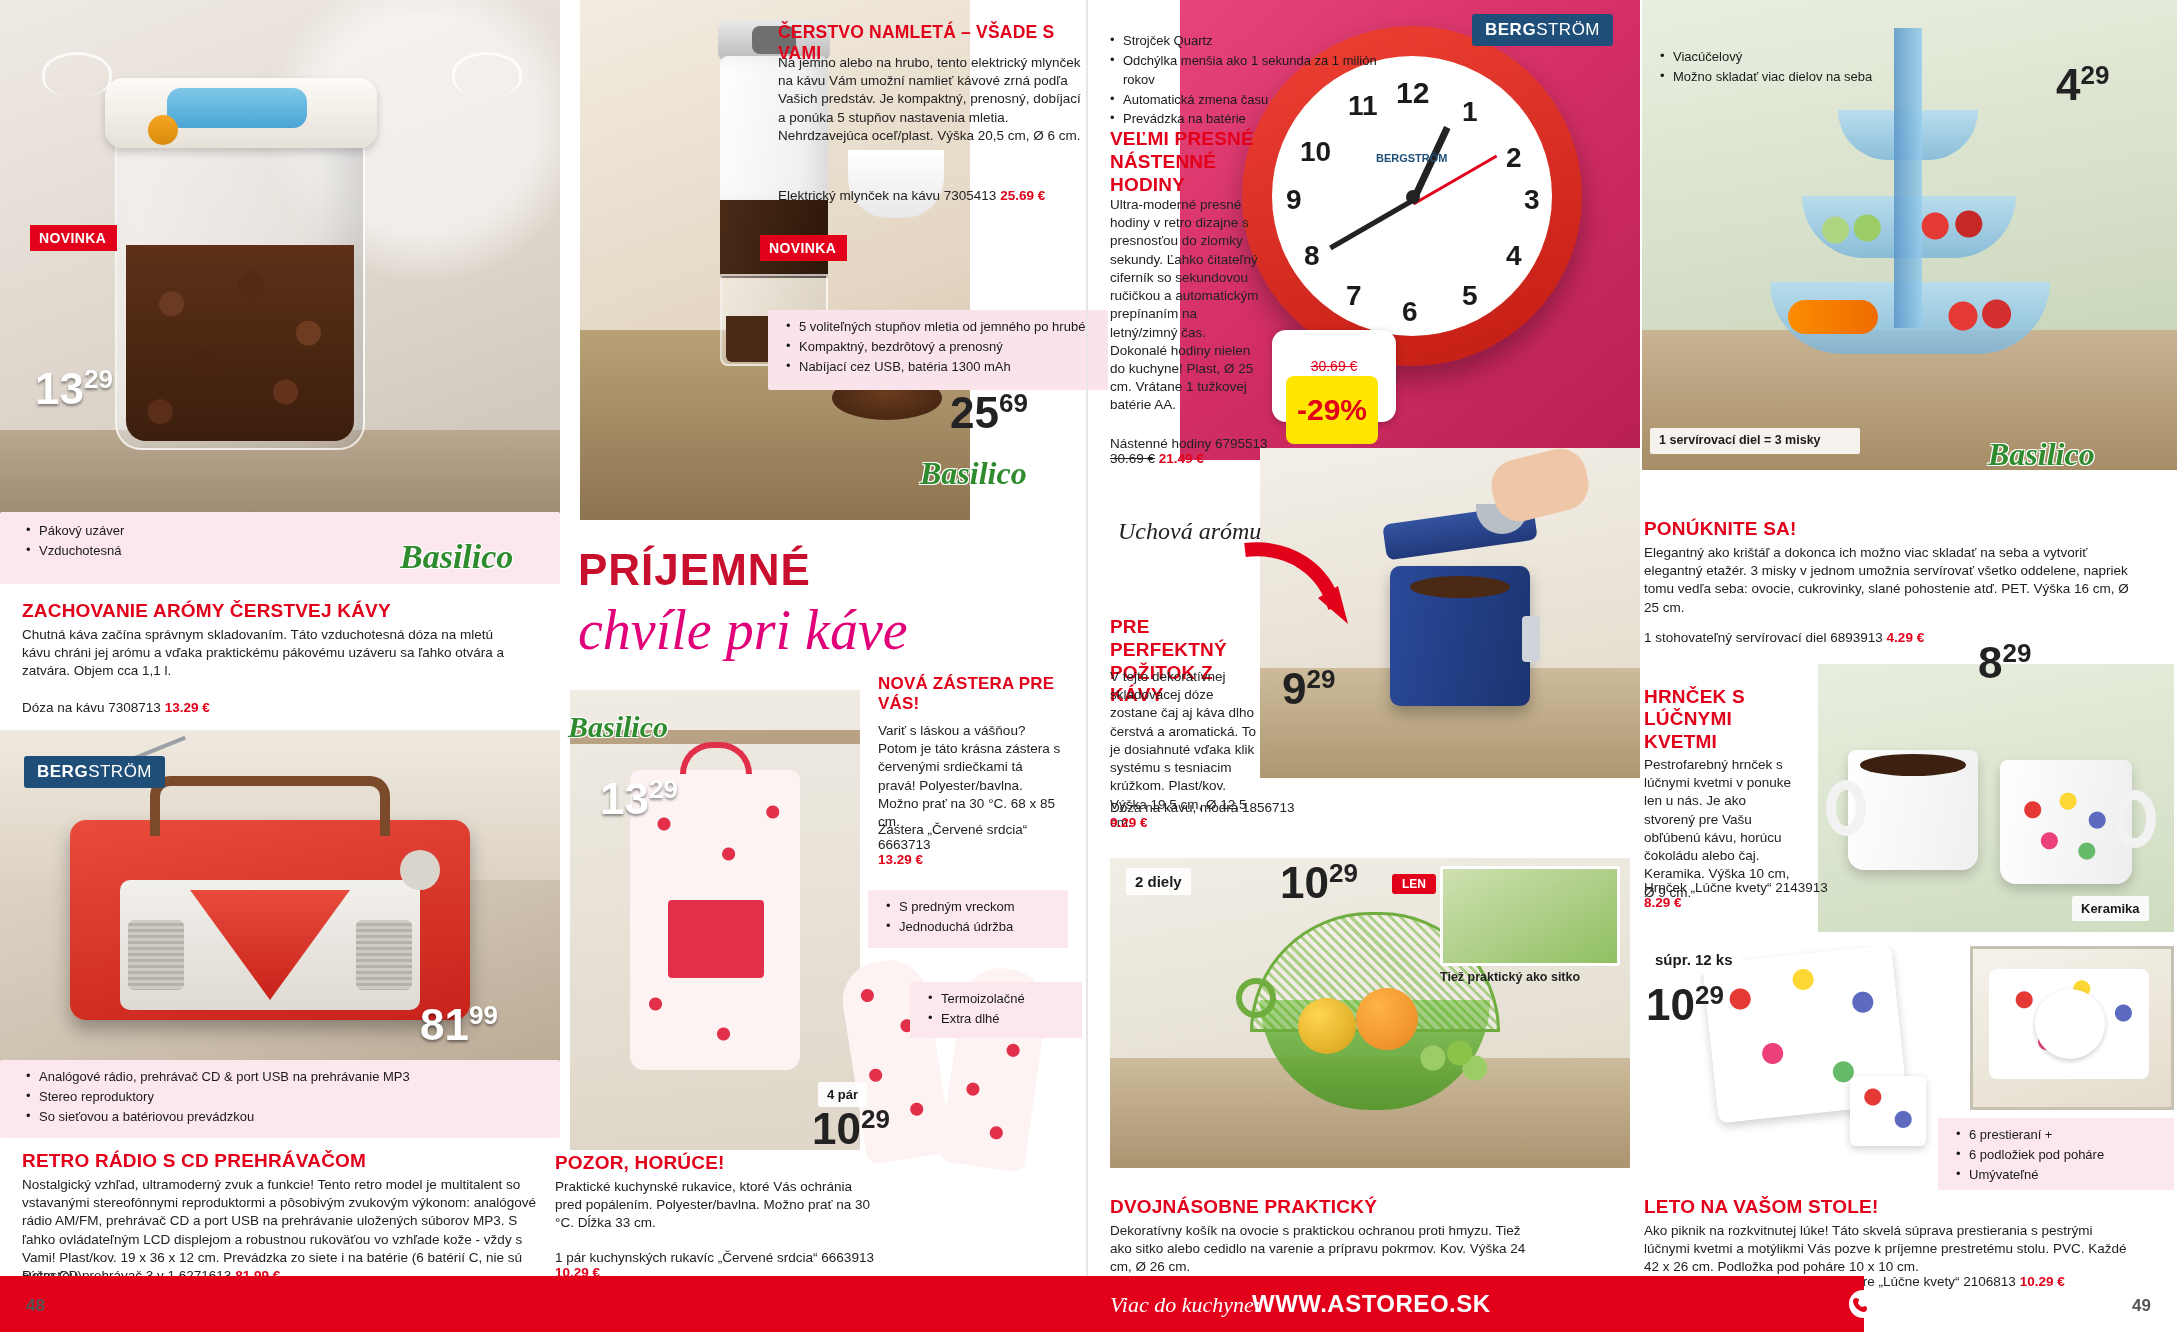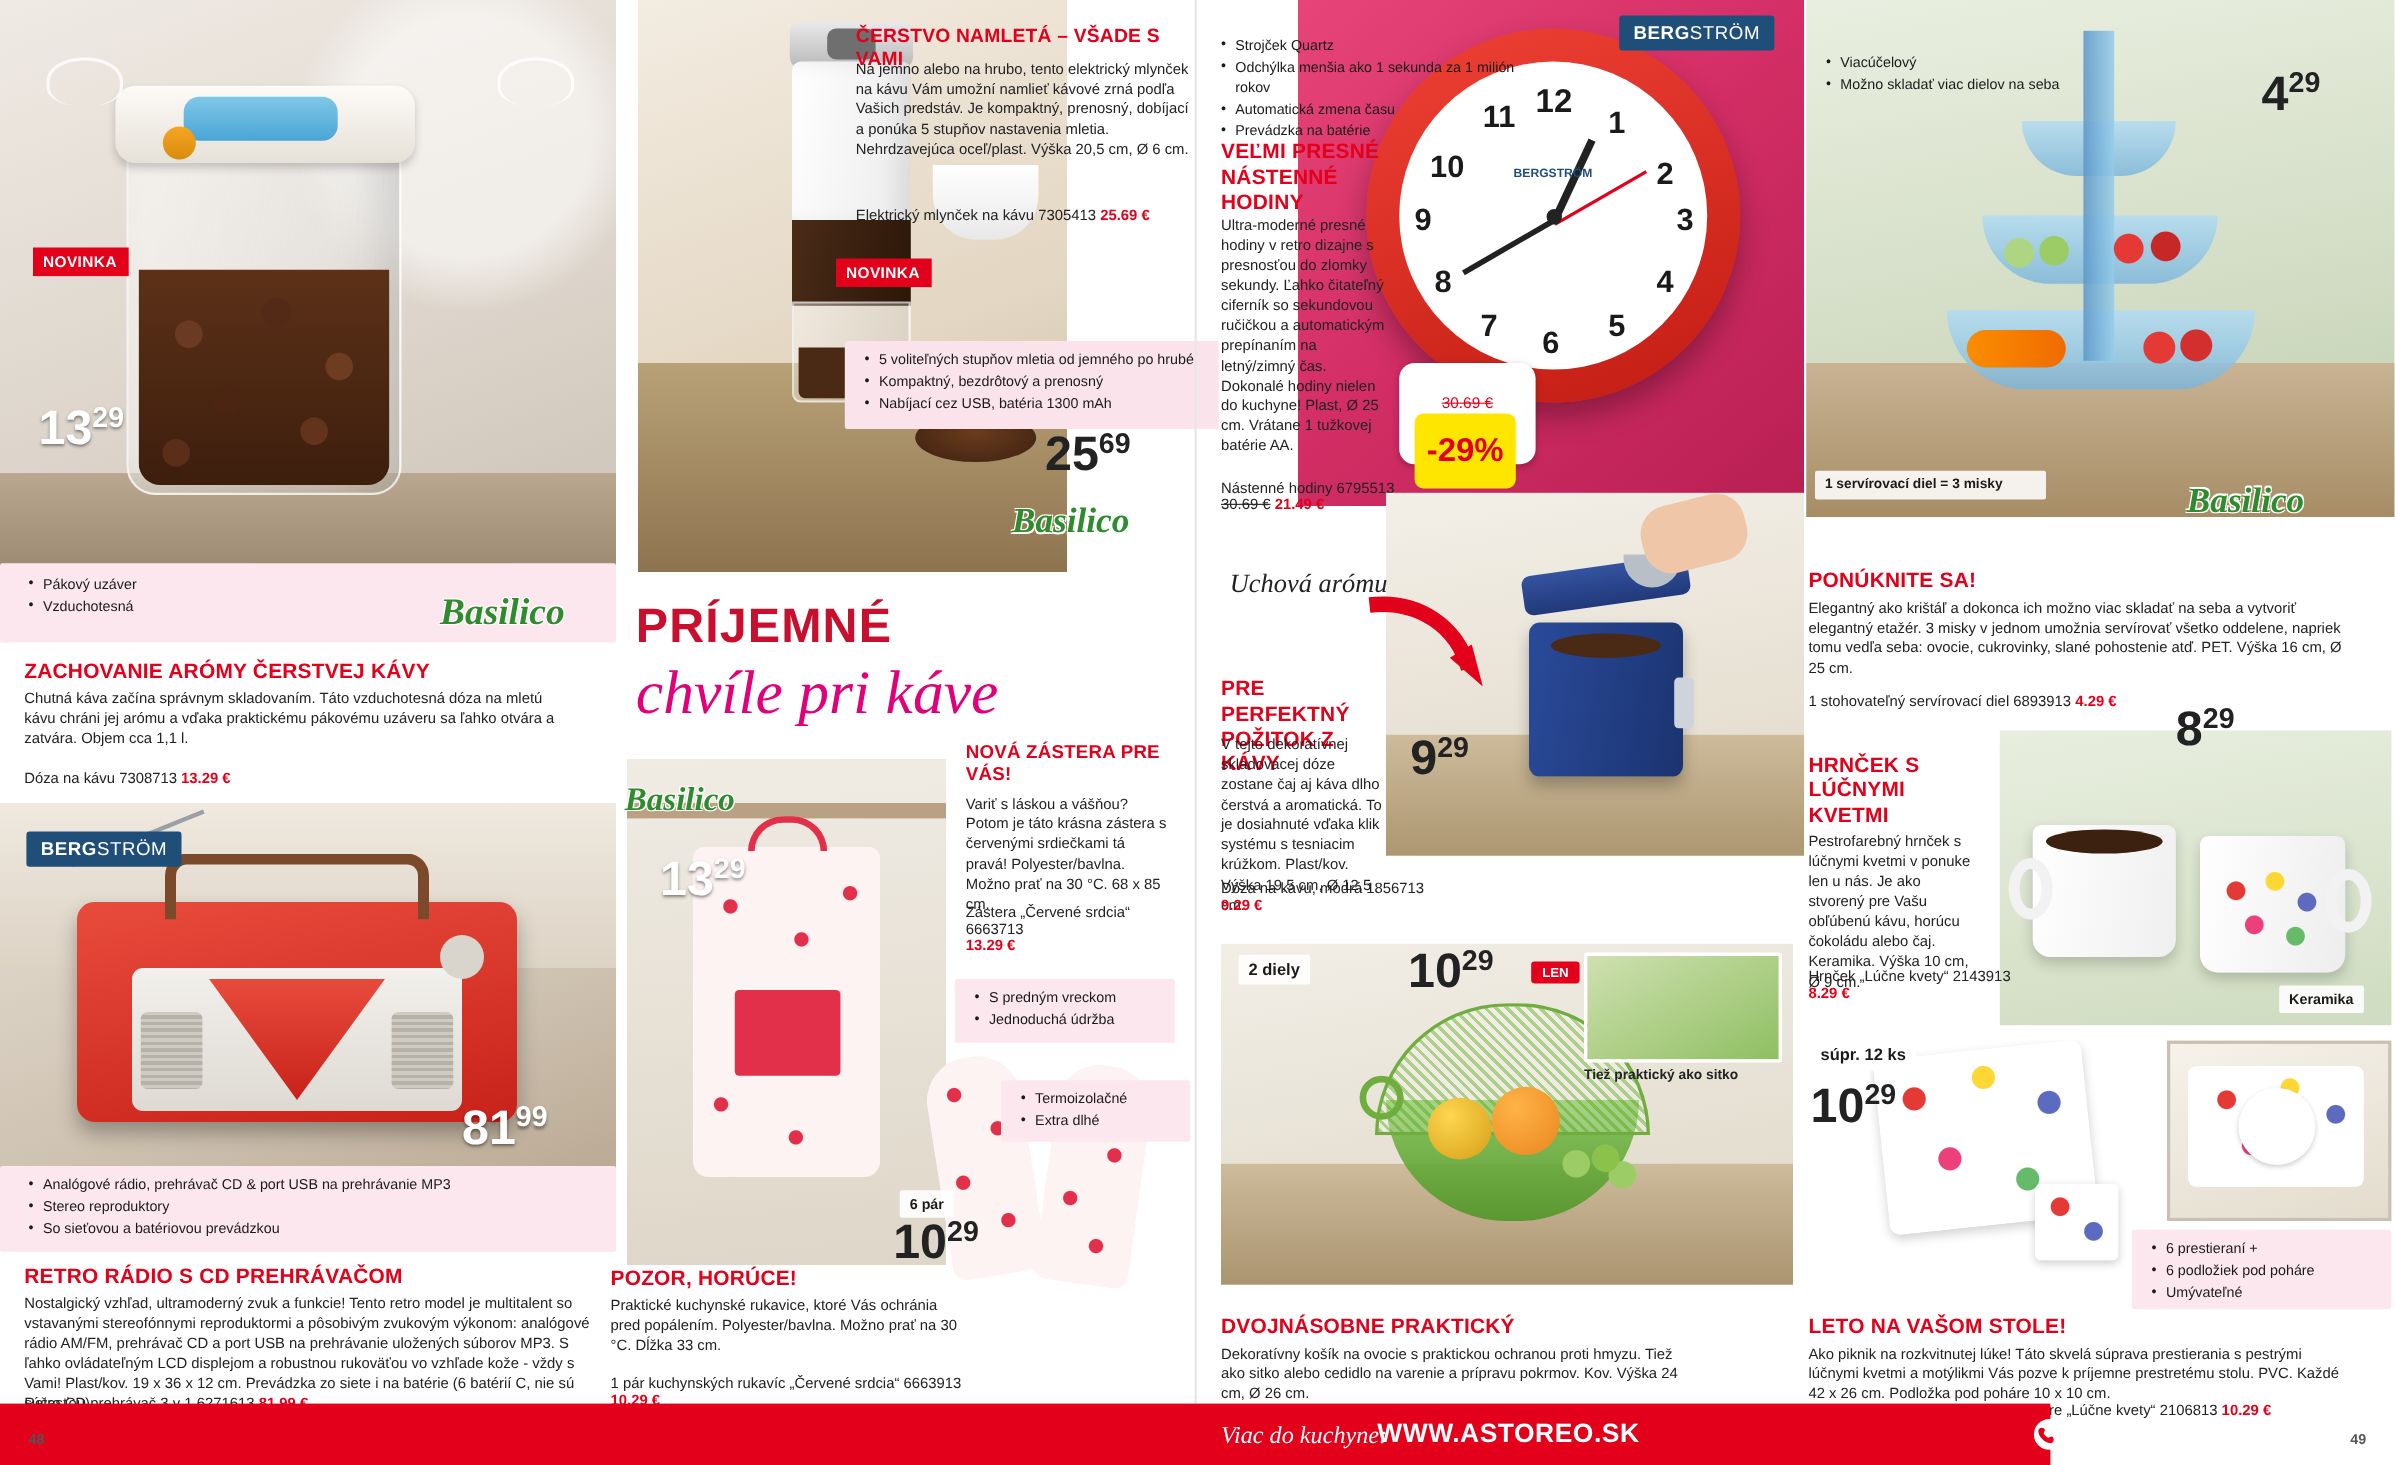--- a/index.html
+++ b/index.html
@@ -46,21 +46,21 @@
               font-size:30px; border-radius:50%; display:flex; align-items:center;
               justify-content:center; }
   .tag-white { position:absolute; background:rgba(255,255,255,.88); font-size:13px;
                font-weight:bold; padding:5px 9px; border-radius:2px;}
   .tag-red { position:absolute; background:#e2001a; color:#fff; font-weight:bold;
              font-size:12px; padding:3px 10px; border-radius:3px;}
 
   
   .footer { position:absolute; left:0; bottom:0; width:1864px; height:56px; background:#e2001a; }
   .footer .txt { position:absolute; color:#fff; }
-  .pagenum { position:absolute; bottom:16px; font-size:13px; color:#555; font-weight:bold;}
+  .pagenum { position:absolute; bottom:16px; font-size:17px; color:#555; font-weight:bold;}
 
   
   .basilico { position:absolute; font-family:"Liberation Serif", serif; font-style:italic;
               font-weight:bold; color:#2e8b2e; font-size:32px;
               text-shadow:1px 1px 0 #fff, -1px -1px 0 #fff, 1px -1px 0 #fff, -1px 1px 0 #fff;}
   .bergstrom { position:absolute; background:#1f4e79; color:#fff; font-size:17px;
                font-weight:bold; padding:6px 13px; border-radius:3px; letter-spacing:.5px;}
   .bergstrom span.light { font-weight:normal; }
 
   .script { font-family:"Liberation Serif", serif; font-style:italic; }
@@ -261,21 +261,21 @@
                  #fdf3f3;"></div>
     <div class="abs" style="left:112px;top:18px;width:86px;height:200px;border-radius:40px 40px 12px 12px;
                 transform:rotate(8deg);
                 background:
                  radial-gradient(circle at 30% 20%, #e2304a 0 6px, transparent 7px),
                  radial-gradient(circle at 68% 40%, #e2304a 0 6px, transparent 7px),
                  radial-gradient(circle at 28% 62%, #e2304a 0 6px, transparent 7px),
                  radial-gradient(circle at 62% 82%, #e2304a 0 6px, transparent 7px),
                  #fdf3f3;"></div>
   </div>
-  <div class="tag-white" style="left:818px;top:1082px;">6 pár</div>
+  <div class="tag-white" style="left:818px;top:1082px;">4 pár</div>
   <div class="price" style="left:812px;top:1106px;color:#222;text-shadow:none;">
     <span>10</span><sup>29</sup>
   </div>
 
   <div class="pinkbox" style="left:910px;top:982px;width:172px;height:56px;"></div>
   <ul class="bullets" style="left:928px;top:990px;width:160px;">
     <li>Termoizolačné</li>
     <li>Extra dlhé</li>
   </ul>
 

